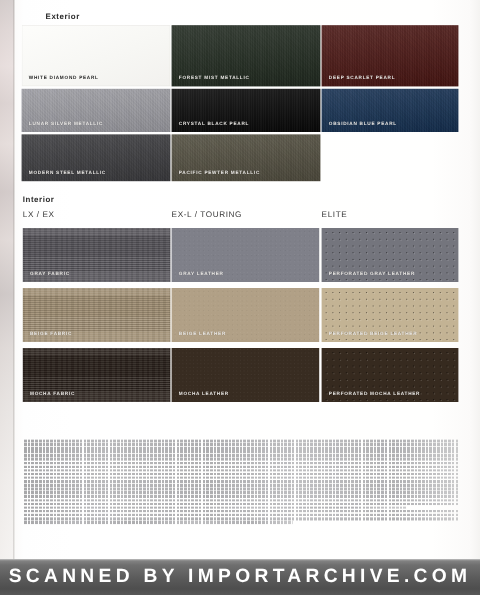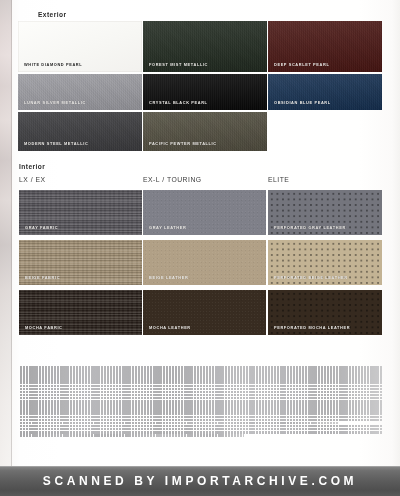--- a/index.html
+++ b/index.html
@@ -122,21 +122,21 @@
     opacity:0;
   }
 
   
   #banner{
     position:absolute;left:0;bottom:0;width:400px;height:30px;
     background:linear-gradient(180deg,#8a8a8a 0%,#6f6f6f 16%,#5c5c5c 50%,#4e4e4e 82%,#585858 100%);
     display:flex;align-items:center;justify-content:center;
   }
   #banner .txt{
-    color:#ffffff;font-size:12px;font-weight:700;
+    color:#ffffff;font-size:16px;font-weight:700;
     letter-spacing:3.6px;white-space:nowrap;
     font-family:"Liberation Sans", sans-serif;
   }
   .banner-top{
     position:absolute;left:0;top:0;width:400px;height:1px;
     background:rgba(255,255,255,.22);
   }
 </style>
 </head>
 <body>

